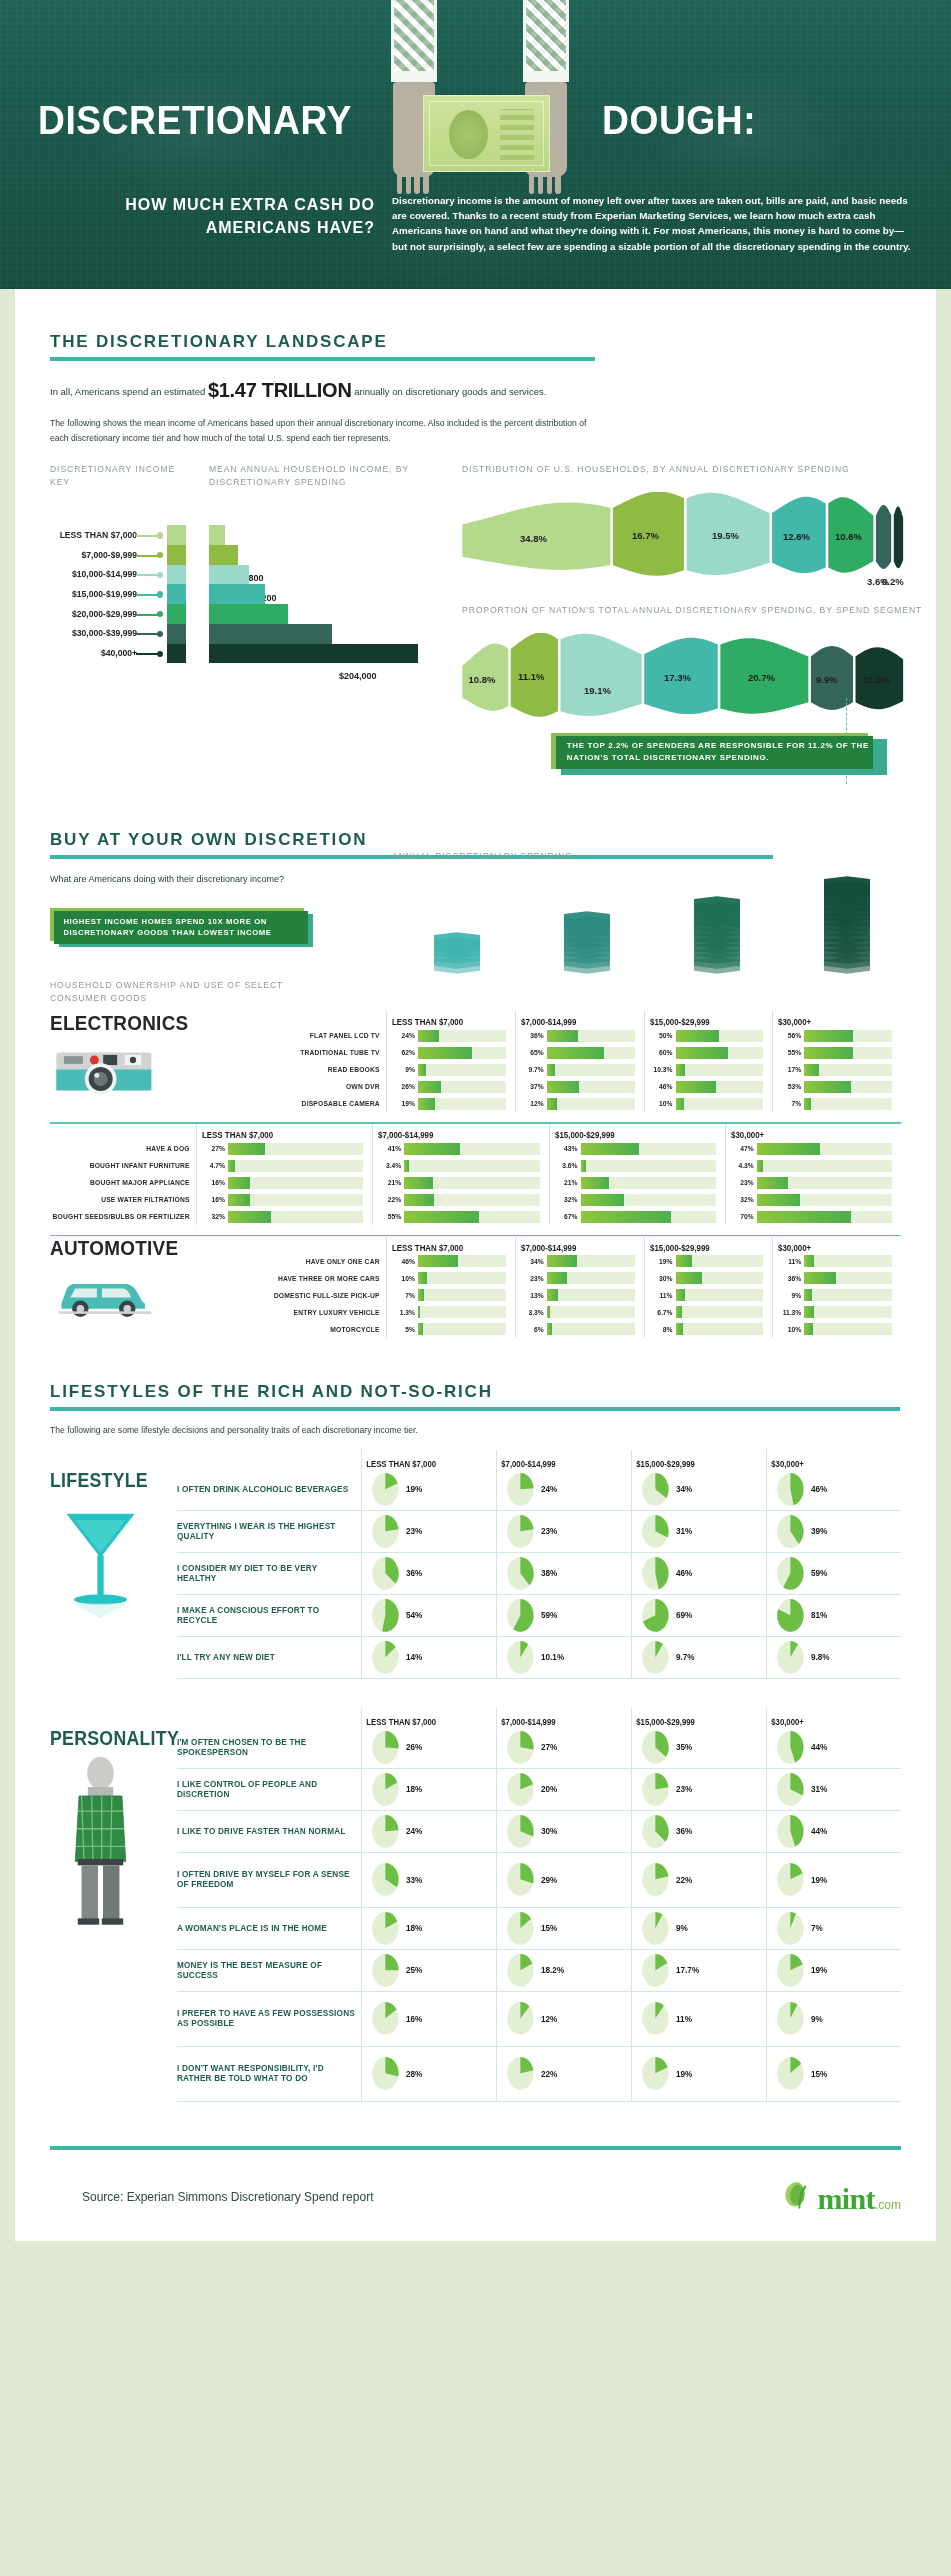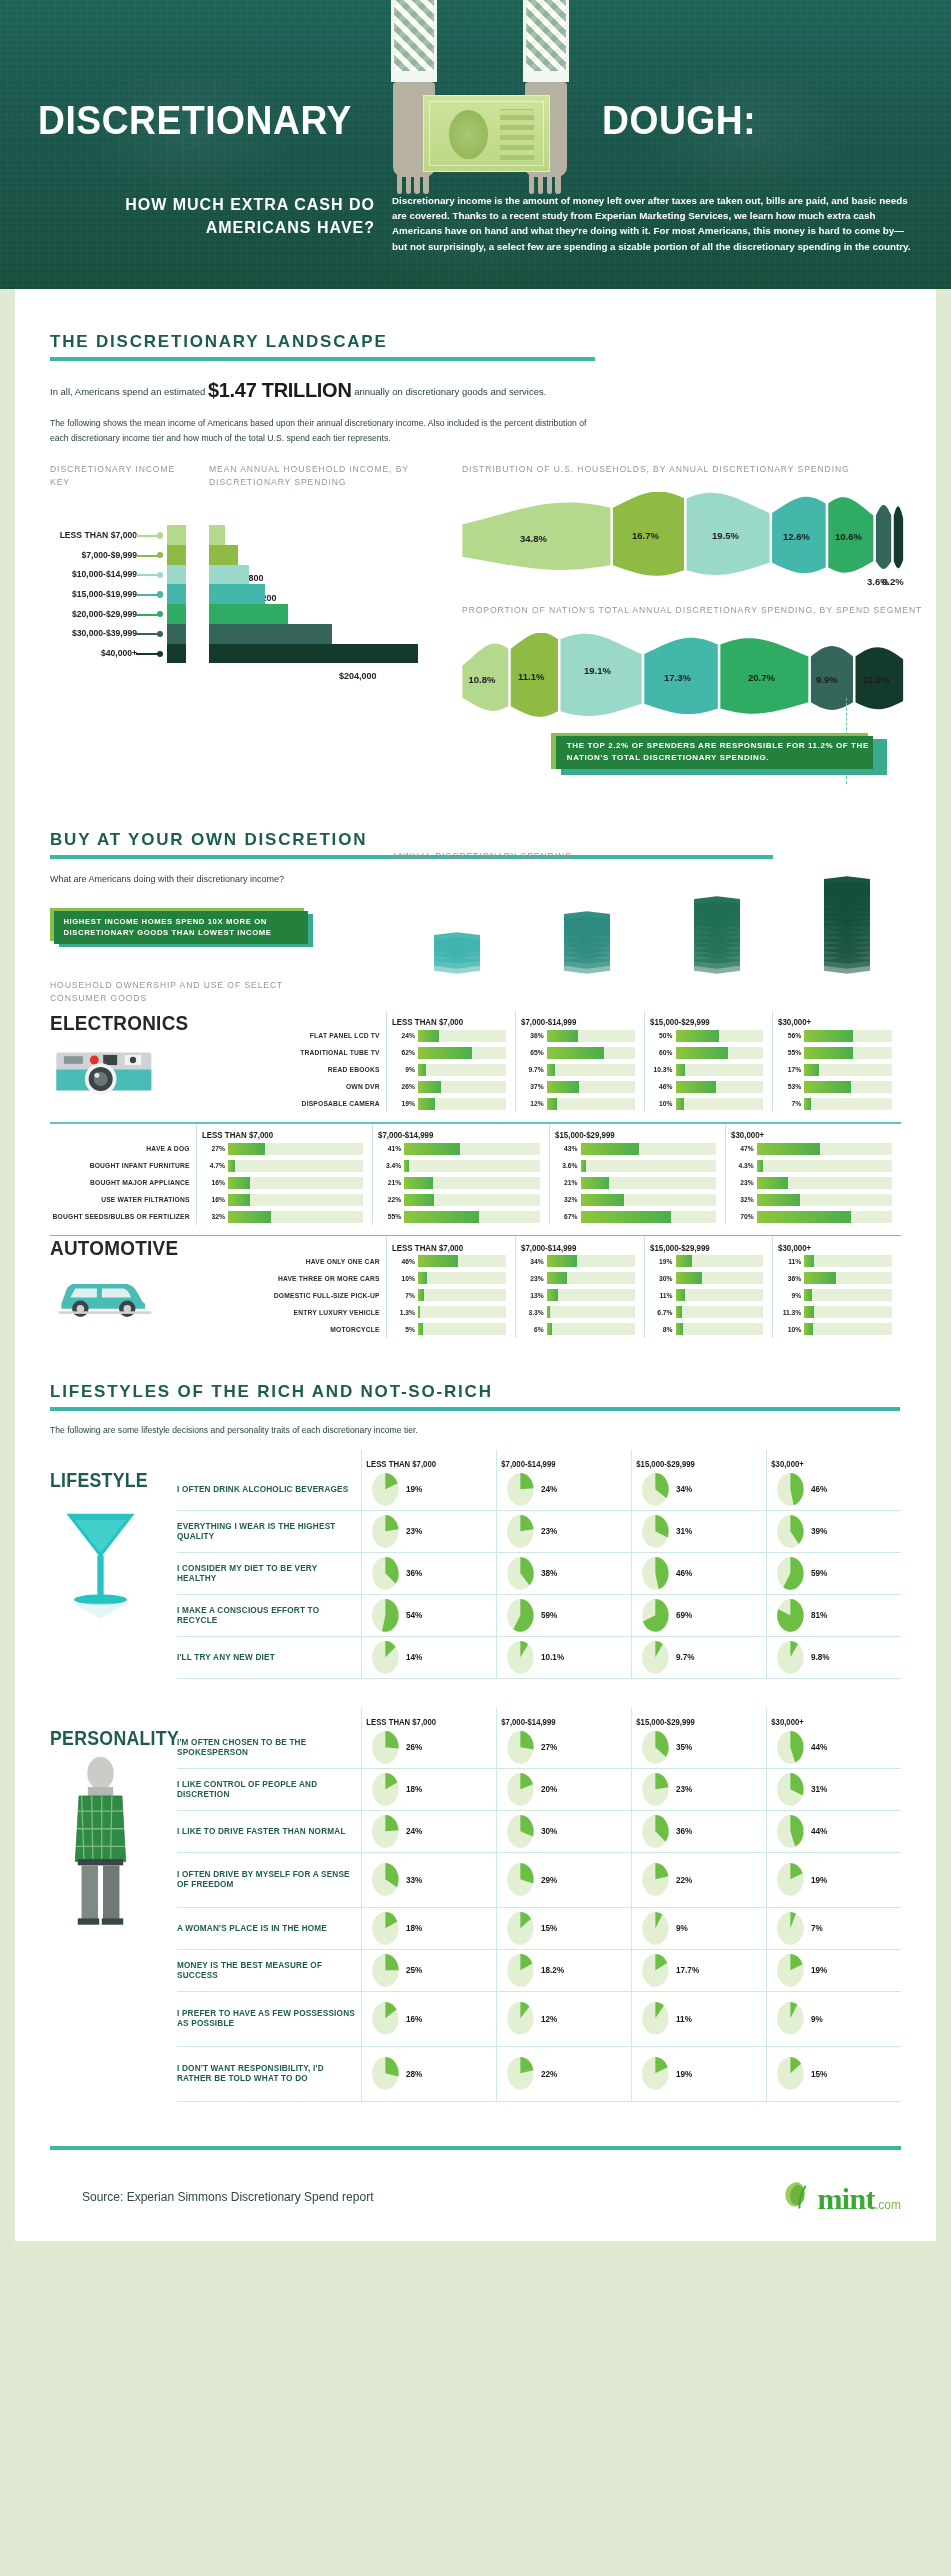--- a/index.html
+++ b/index.html
@@ -474,21 +474,21 @@
                 <path d="M0,51.150000000000006 C29.001398601398606,29.150000000000006 43.5020979020979,2.7500000000000036 72.5034965034965,24.750000000000004 L72.5034965034965,115.80000000000001 C43.5020979020979,131.8 29.001398601398606,118.35999999999999 0,102.35999999999999 Z" fill="#b4d88c"></path>
                 <path d="M76.5034965034965,24.750000000000004 C106.3104895104895,2.7500000000000036 121.21398601398602,-12.1 151.020979020979,9.9 L151.020979020979,123.36 C121.21398601398602,139.36 106.3104895104895,131.8 76.5034965034965,115.80000000000001 Z" fill="#8fbb45"></path>
                 <path d="M155.020979020979,9.9 C206.3104895104895,-12.1 231.95524475524473,11 283.24475524475525,33 L283.24475524475525,111.6 C231.95524475524473,127.6 206.3104895104895,139.36 155.020979020979,123.36 Z" fill="#9ad8c9"></path>
                 <path d="M287.24475524475525,33 C333.7006993006993,11 356.9286713286713,-3.849999999999998 403.3846153846154,18.150000000000002 L403.3846153846154,119.16 C356.9286713286713,135.16 333.7006993006993,127.6 287.24475524475525,111.6 Z" fill="#44b7ab"></path>
                 <path d="M407.3846153846154,18.150000000000002 C462.9706293706294,-3.849999999999998 490.76363636363635,15.125 546.3496503496503,37.125 L546.3496503496503,109.5 C490.76363636363635,125.5 462.9706293706294,135.16 407.3846153846154,119.16 Z" fill="#2fab63"></path>
                 <path d="M550.3496503496503,37.125 C576.9342657342658,15.125 590.2265734265734,15.125 616.8111888111888,37.125 L616.8111888111888,109.5 C590.2265734265734,125.5 576.9342657342658,125.5 550.3496503496503,109.5 Z" fill="#34645a"></path>
                 <path d="M620.8111888111888,37.125 C650.8867132867133,15.125 665.9244755244755,19.25 696,41.25 L696,107.4 C665.9244755244755,123.4 650.8867132867133,125.5 620.8111888111888,109.5 Z" fill="#143a2c"></path>
               </svg>
               <div class="rib-lbl" style="left:6.5px;top:41px;">10.8%</div>
               <div class="rib-lbl" style="left:56px;top:38px;">11.1%</div>
-              <div class="rib-lbl" style="left:122px;top:32px;">19.1%</div>
+              <div class="rib-lbl" style="left:122px;top:52px;">19.1%</div>
               <div class="rib-lbl" style="left:202px;top:39px;">17.3%</div>
               <div class="rib-lbl" style="left:286px;top:39px;">20.7%</div>
               <div class="rib-lbl" style="left:354px;top:41px;">9.9%</div>
               <div class="rib-lbl" style="left:401px;top:41px;">11.2%</div>
             </div>
       </div>
 
       <div class="dashline"></div>
 
       <div class="callout">

